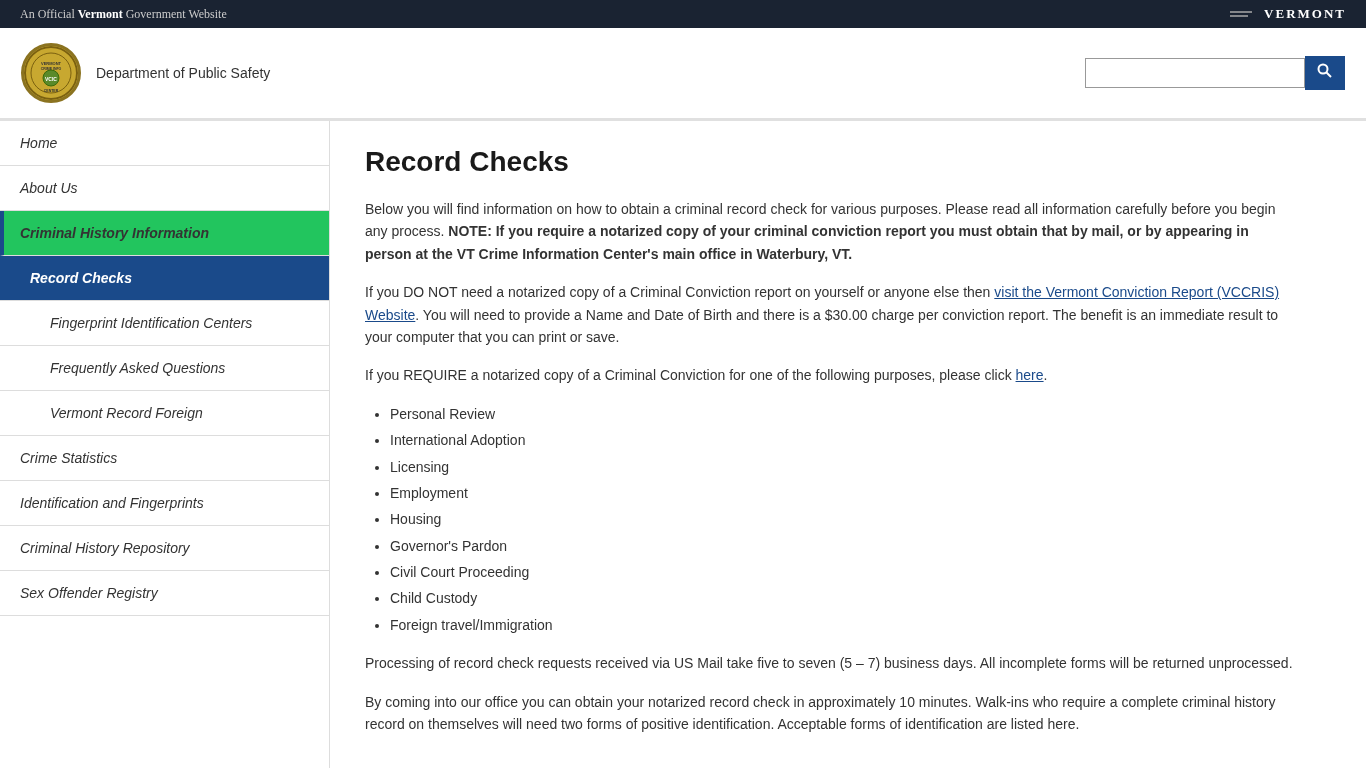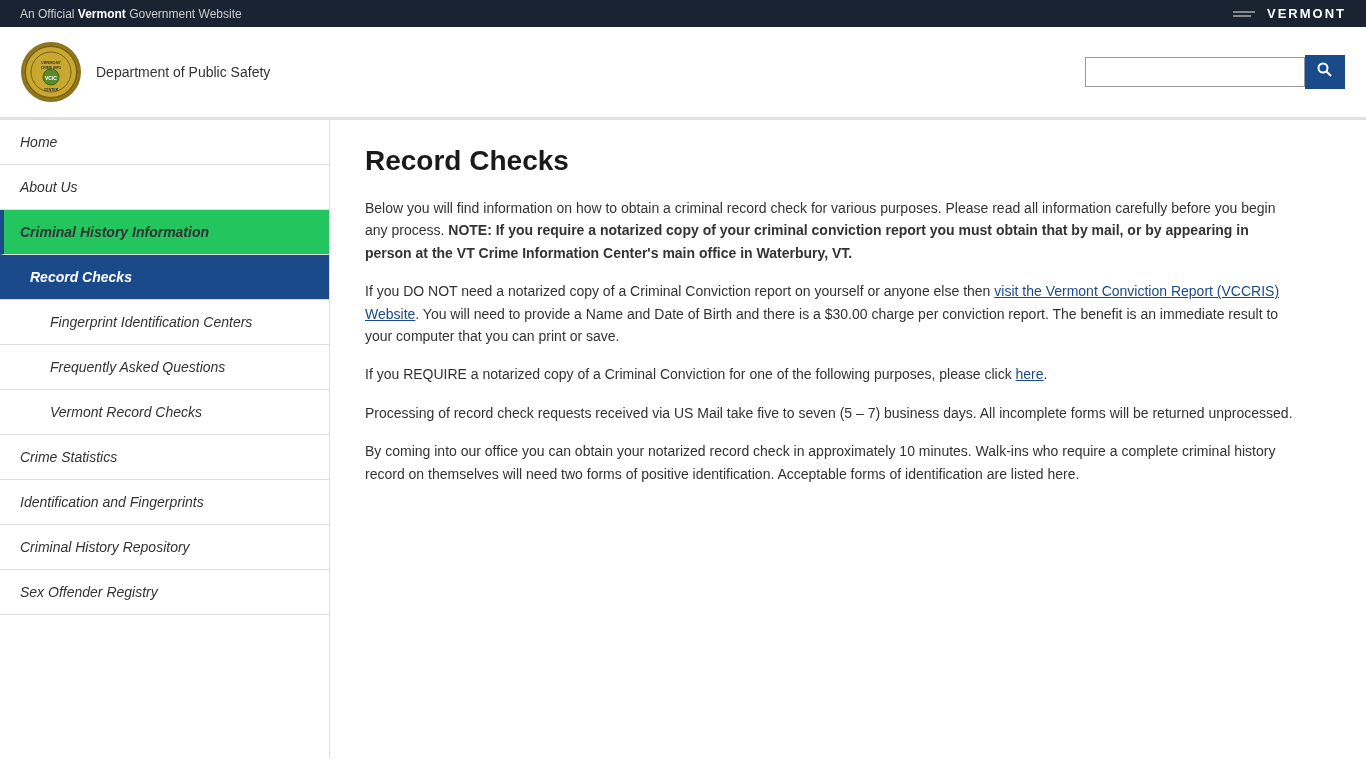--- a/index.html
+++ b/index.html
@@ -7,20 +7,21 @@
 
     
     #top-bar {
       background: #1a2332;
       color: #ccc;
       font-size: 12px;
       padding: 6px 20px;
       display: flex;
       justify-content: space-between;
       align-items: center;
+      font-family: Liberation Serif, serif;
     }
     #top-bar .official-text { color: #ccc; }
     #top-bar .official-text strong { color: #fff; font-weight: bold; }
     #top-bar .vt-logo {
       color: #fff;
       font-size: 13px;
       font-weight: bold;
       letter-spacing: 2px;
       display: flex;
       align-items: center;
@@ -196,21 +197,21 @@
 
 <div id="layout">
 
   <nav id="sidebar">
     <a class="nav-item">Home</a>
     <a class="nav-item">About Us</a>
     <a class="nav-item active-parent">Criminal History Information</a>
     <a class="nav-item active">Record Checks</a>
     <a class="nav-item sub2">Fingerprint Identification Centers</a>
     <a class="nav-item sub2">Frequently Asked Questions</a>
-    <a class="nav-item sub2">Vermont Record Checks</a>
+    <a class="nav-item sub2">Vermont Record Foreign</a>
     <a class="nav-item">Crime Statistics</a>
     <a class="nav-item">Identification and Fingerprints</a>
     <a class="nav-item">Criminal History Repository</a>
     <a class="nav-item">Sex Offender Registry</a>
   </nav>
 
   <main id="main-content">
     <h1>Record Checks</h1>
 
     <p>
@@ -218,19 +219,30 @@
     </p>
 
     <p>
       <span>If you DO NOT need a notarized copy of a Criminal Conviction report on yourself or anyone else then </span><a href="#">visit the Vermont Conviction Report (VCCRIS) Website</a><span>.  You will need to provide a Name and Date of Birth and there is a $30.00 charge per conviction report.  The benefit is an immediate result to your computer that you can print or save.</span>
     </p>
 
     <p>
       <span>If you REQUIRE a notarized copy of a Criminal Conviction for one of the following purposes, please click </span><a href="#">here</a><span>.</span>
     </p>
 
+    <ul>
+    <li>Personal Review</li>
+        <li>International Adoption</li>
+        <li>Licensing</li>
+        <li>Employment</li>
+        <li>Housing</li>
+        <li>Governor's Pardon</li>
+        <li>Civil Court Proceeding</li>
+        <li>Child Custody</li>
+        <li>Foreign travel/Immigration</li>
+      </ul>
 
     <p>Processing of record check requests received via US Mail take five to seven (5 – 7) business days. All incomplete forms will be returned unprocessed.</p>
 
     <p>By coming into our office you can obtain your notarized record check in approximately 10 minutes.  Walk-ins who require a complete criminal history record on themselves will need two forms of positive identification. Acceptable forms of identification are listed here.</p>
   </main>
 
 </div>
 
 </body></html>

